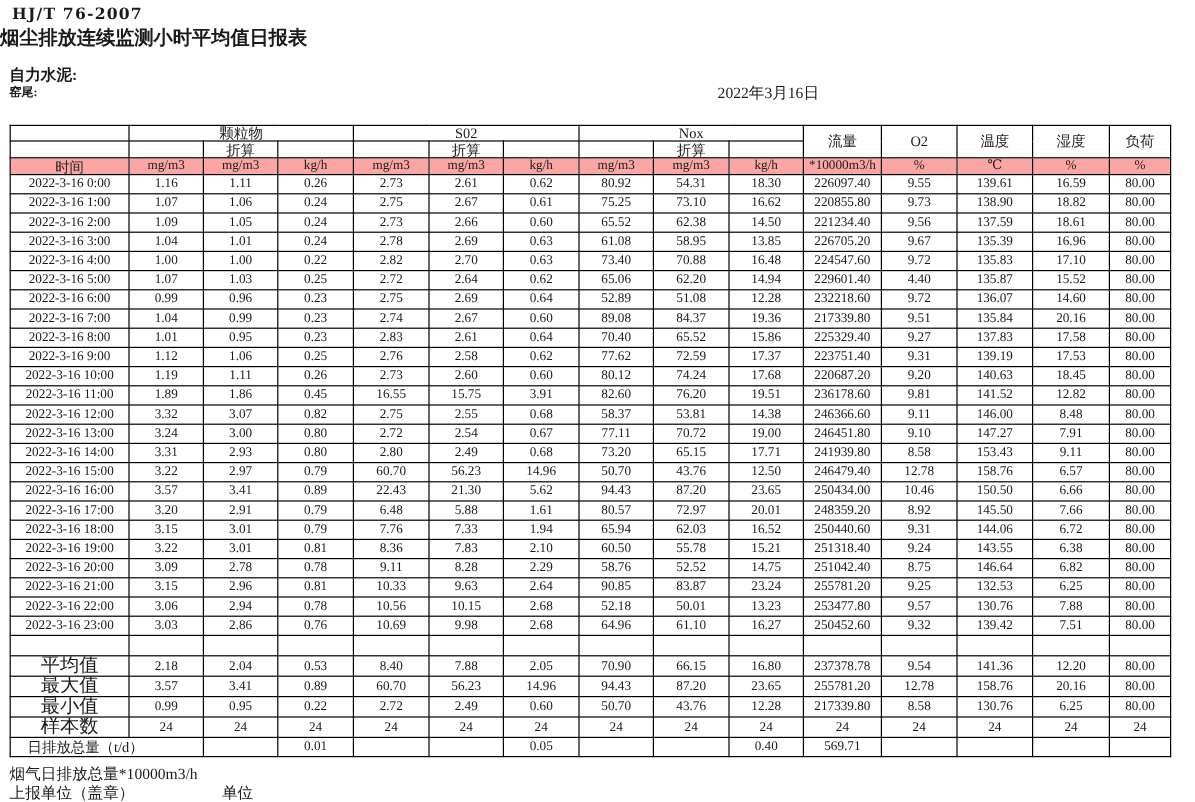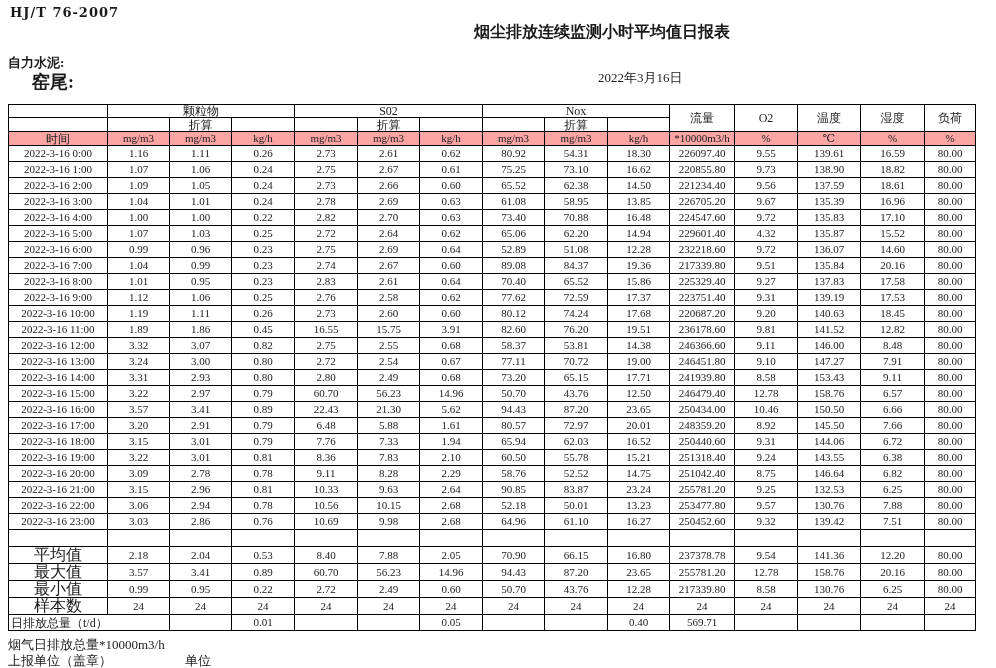--- a/index.html
+++ b/index.html
@@ -3,44 +3,44 @@
 <meta charset="utf-8">
 <style>
   html,body{margin:0;padding:0;}
   body{
     width:996px;height:668px;position:relative;background:#ffffff;
     font-family:"Liberation Serif","DejaVu Serif",serif;color:#1a1a1a;
     overflow:hidden;
   }
   .abs{position:absolute;}
   #doc-code{left:10px;top:5px;font-weight:bold;font-size:13px;letter-spacing:1px;font-family:"DejaVu Serif",serif;}
-  #title{left:0;top:22px;width:730px;text-align:right;font-weight:bold;font-size:16px;}
+  #title{left:0;top:22px;width:730px;text-align:left;font-weight:bold;font-size:16px;}
   #company{left:8px;top:54px;font-weight:bold;font-size:13px;text-align:center;}
-  #site{left:8px;top:70px;font-weight:bold;font-size:18px;margin-left:24px;}
+  #site{left:8px;top:70px;font-weight:bold;font-size:10px;}
   #date{left:598px;top:69px;font-size:13px;}
 
   table#report{
     position:absolute;left:8px;top:104px;
     border-collapse:collapse;table-layout:fixed;
     border:1px solid #84cc16;
   }
   #report td{
     border:1px solid #000;
     text-align:center;vertical-align:middle;
     font-size:11px;line-height:1;
     padding:0;overflow:hidden;white-space:nowrap;
     height:15px;
   }
   #report thead tr.h1 td{height:12px;font-size:12px;}
   #report thead tr.h2 td{height:13px;font-size:12px;}
   #report thead tr.h3 td{height:13px;font-size:11px;}
   #report thead tr.h3 td.cn{font-size:12px;}
   #report tbody tr.blank-row td{height:16px;}
   #report tbody tr.summary-row td:first-child{font-size:16px;}
-  #report tbody td.total-label{text-align:left;font-size:12px;padding-left:2px;}
+  #report tbody td.total-label{text-align:left;font-size:12px;padding-left:14px;}
   .greenrow td{background:#fca5a5;}
 
   #footer-flue{left:8px;top:636px;font-size:13px;}
   #footer-report-unit{left:8px;top:652px;font-size:13px;}
   #footer-unit{left:185px;top:652px;font-size:13px;}
 </style>
 </head>
 <body>
 
 <div class="abs" id="doc-code">HJ/T  76-2007</div>
@@ -200,21 +200,21 @@
         <td>1.07</td>
         <td>1.03</td>
         <td>0.25</td>
         <td>2.72</td>
         <td>2.64</td>
         <td>0.62</td>
         <td>65.06</td>
         <td>62.20</td>
         <td>14.94</td>
         <td>229601.40</td>
-        <td>4.32</td>
+        <td>4.40</td>
         <td>135.87</td>
         <td>15.52</td>
         <td>80.00</td>
       </tr>
       <tr class="data-row">
         <td>2022-3-16 6:00</td>
         <td>0.99</td>
         <td>0.96</td>
         <td>0.23</td>
         <td>2.75</td>

